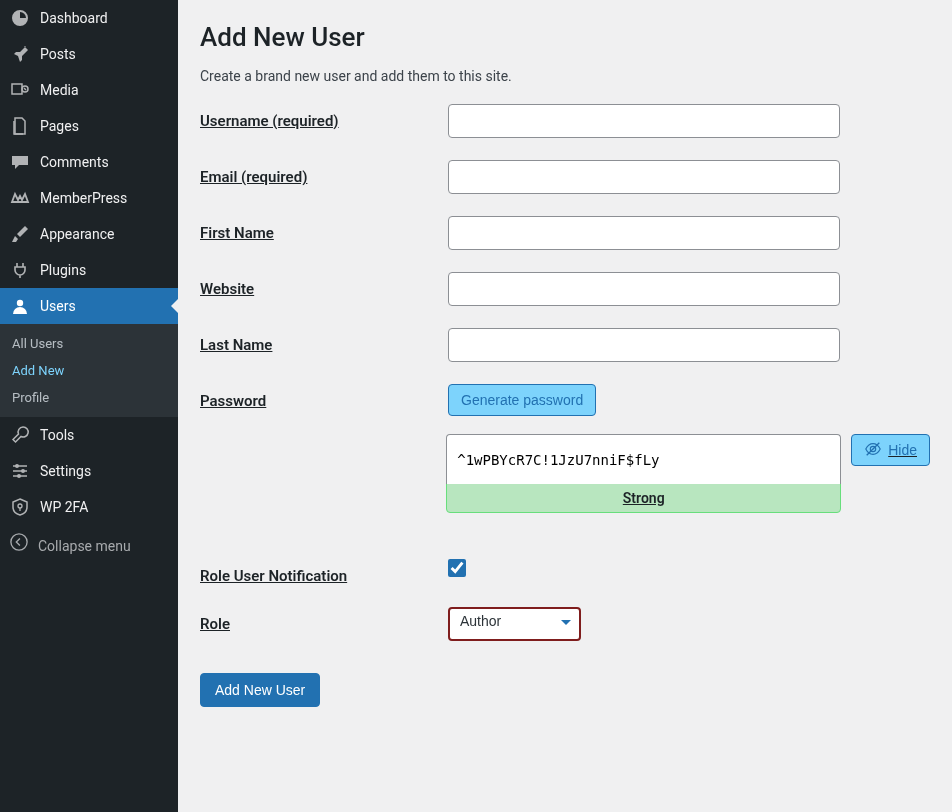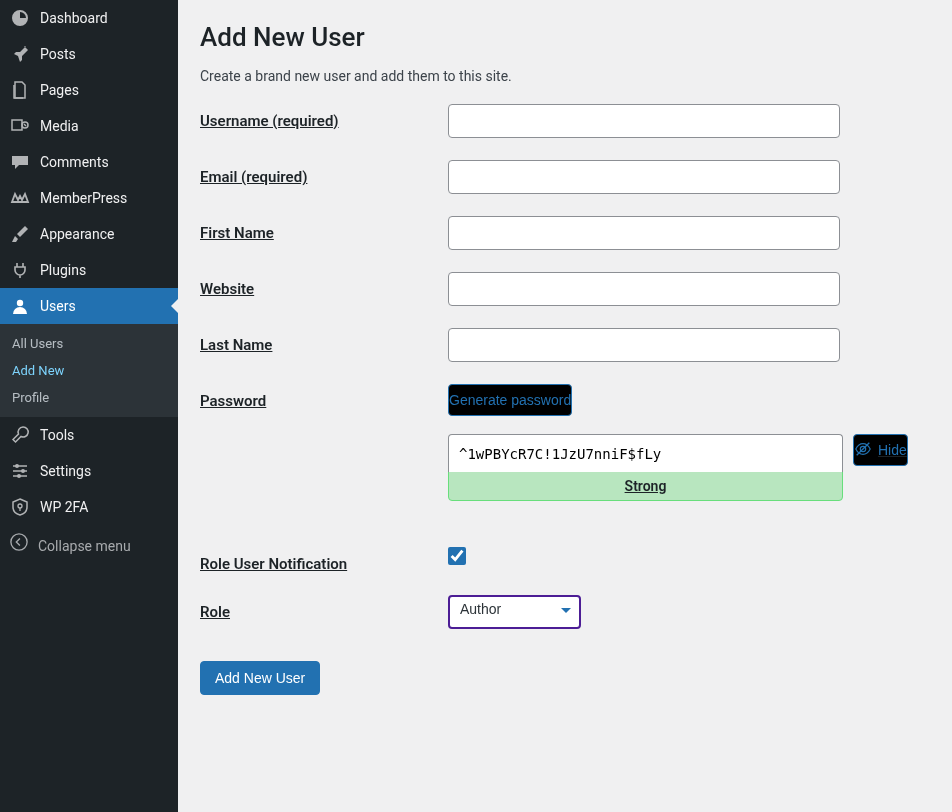--- a/index.html
+++ b/index.html
@@ -128,24 +128,24 @@
   border-radius: 4px;
   background: #fff;
   font-size: 14px;
   color: #2c3338;
 }
 .button {
   display: inline-flex;
   align-items: center;
   gap: 6px;
   height: 32px;
-  padding: 0 0;
+  padding: 0 12px;
   border: 1px solid #2271b1;
   border-radius: 4px;
-  background: #000000;
+  background: #7dd3fc;
   color: #2271b1;
   font-size: 14px;
   cursor: pointer;
 }
 .button-primary {
   background: #2271b1;
   color: #fff;
   border-color: #2271b1;
   height: 34px;
   padding: 0 14px;
@@ -153,21 +153,21 @@
 
 .pw-wrap {
   display: flex;
   gap: 10px;
   align-items: flex-start;
   margin-top: 18px;
 }
 .pw-stack { width: 395px; }
 .pw-input {
   width: 100%;
-  height: 38px;
+  height: 50px;
   border: 1px solid #8c8f94;
   border-bottom: none;
   border-radius: 4px 4px 0 0;
   padding: 4px 10px;
   font-family: ui-monospace, monospace;
   font-size: 14px;
   background: #fff;
 }
 .pw-strength {
   width: 100%;
@@ -191,21 +191,21 @@
 .chk {
   width: 18px;
   height: 18px;
   accent-color: #2271b1;
 }
 
 .role-select {
   width: 133px;
   height: 34px;
   padding: 4px 28px 11px 10px;
-  border: 2px solid #4c1d95;
+  border: 2px solid #7f1d1d;
   border-radius: 4px;
   background: #fff;
   color: #2c3338;
   font-size: 14px;
   appearance: none;
   cursor: pointer;
 }
 .select-wrap {
   position: relative;
   display: inline-block;
@@ -243,35 +243,35 @@
         <span class="icon">
           <svg width="20" height="20" viewBox="0 0 20 20">
             <path d="M14 2l4 4-6 6v4l-2 2-2-6-4-2 2-2h4l6-6z"></path>
           </svg>
         </span>
         <span>Posts</span>
       </div>
       <div class="menu-item">
         <span class="icon">
           <svg width="20" height="20" viewBox="0 0 20 20">
-            <path d="M5 2h7l3 3v13H5z" fill="none" stroke="currentColor" stroke-width="1.5"></path>
-            <path d="M4 5v13h9" fill="none" stroke="currentColor" stroke-width="1.5"></path>
-          </svg>
-        </span>
-        <span>Pages</span>
-      </div>
-      <div class="menu-item">
-        <span class="icon">
-          <svg width="20" height="20" viewBox="0 0 20 20">
             <path d="M2 4h10v10H2z" fill="none" stroke="currentColor" stroke-width="1.5"></path>
             <circle cx="15" cy="9" r="3" fill="none" stroke="currentColor" stroke-width="1.5"></circle>
             <path d="M14 8l2 2" stroke="currentColor" stroke-width="1.5"></path>
           </svg>
         </span>
         <span>Media</span>
+      </div>
+      <div class="menu-item">
+        <span class="icon">
+          <svg width="20" height="20" viewBox="0 0 20 20">
+            <path d="M5 2h7l3 3v13H5z" fill="none" stroke="currentColor" stroke-width="1.5"></path>
+            <path d="M4 5v13h9" fill="none" stroke="currentColor" stroke-width="1.5"></path>
+          </svg>
+        </span>
+        <span>Pages</span>
       </div>
       <div class="menu-item">
         <span class="icon">
           <svg width="20" height="20" viewBox="0 0 20 20">
             <path d="M2 4h16v9H9l-4 4v-4H2z"></path>
           </svg>
         </span>
         <span>Comments</span>
       </div>
       <div class="menu-item">

